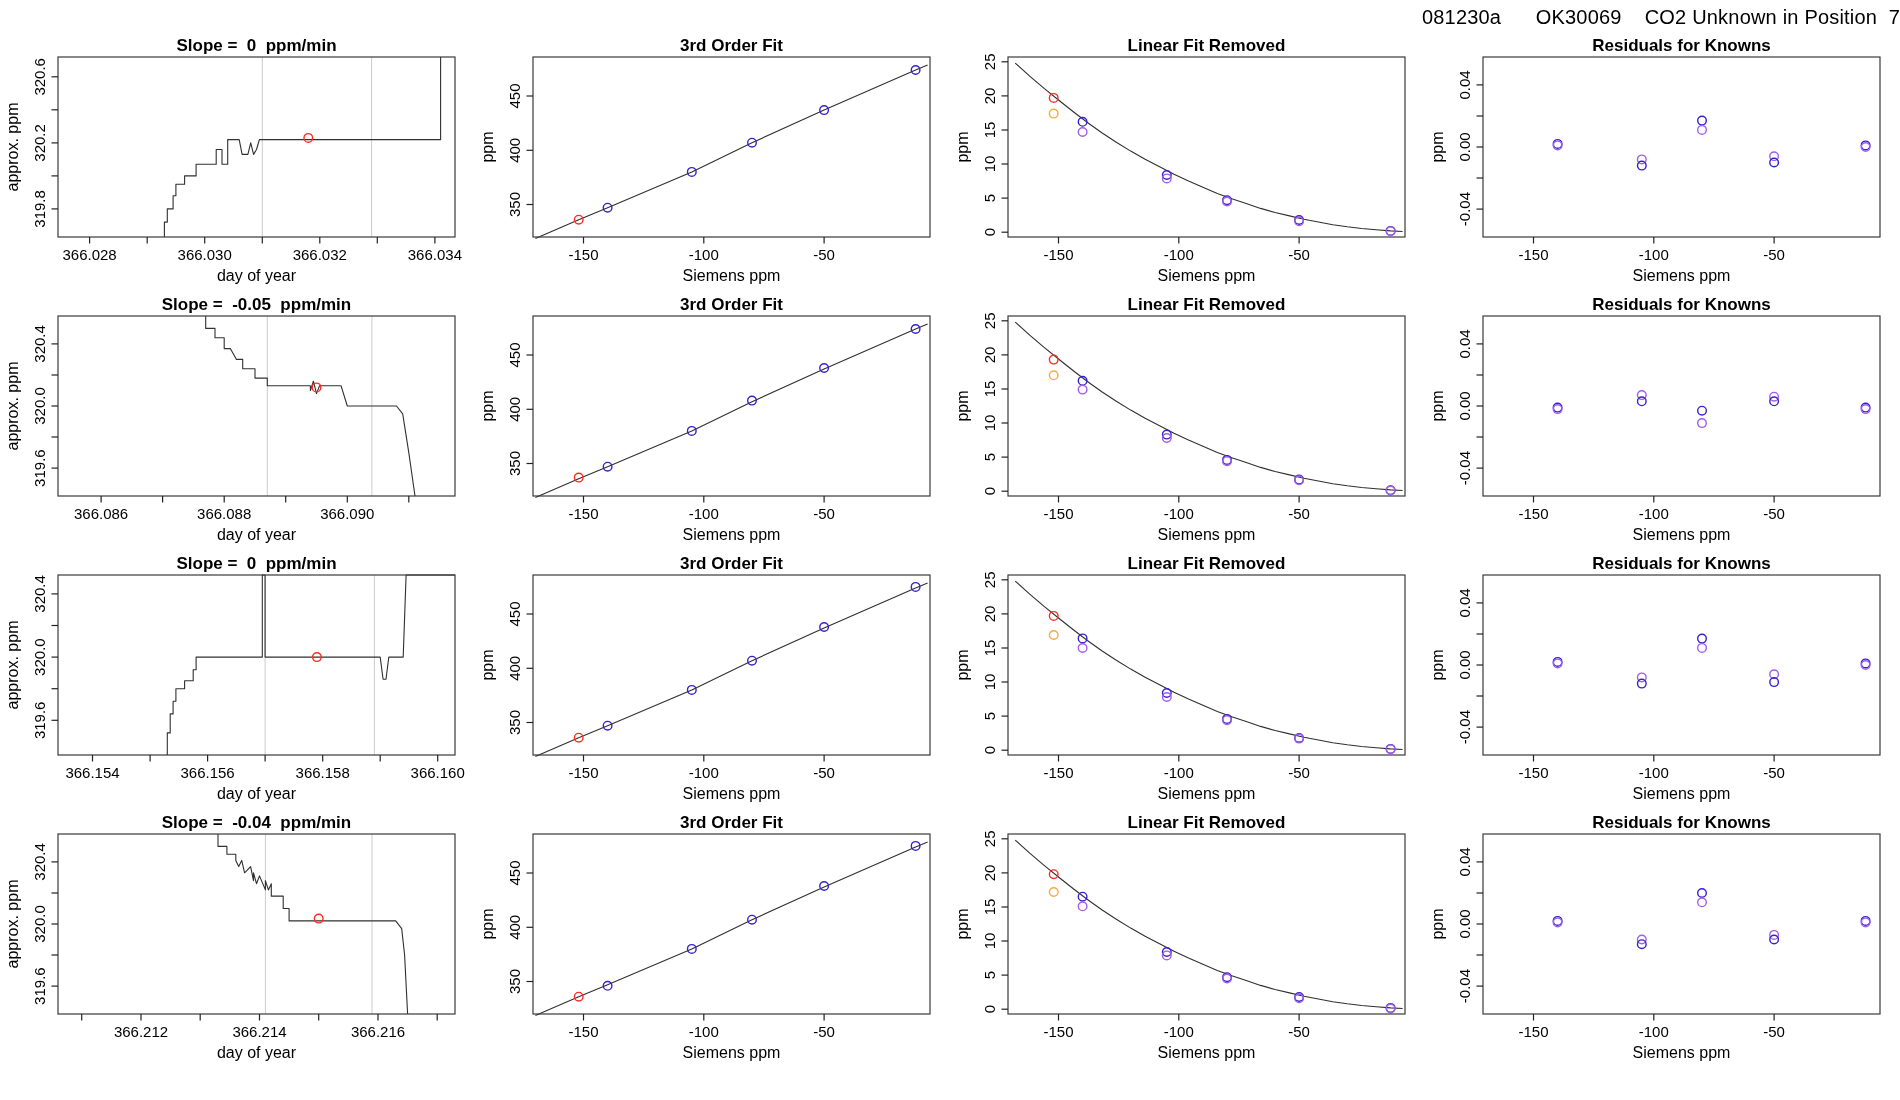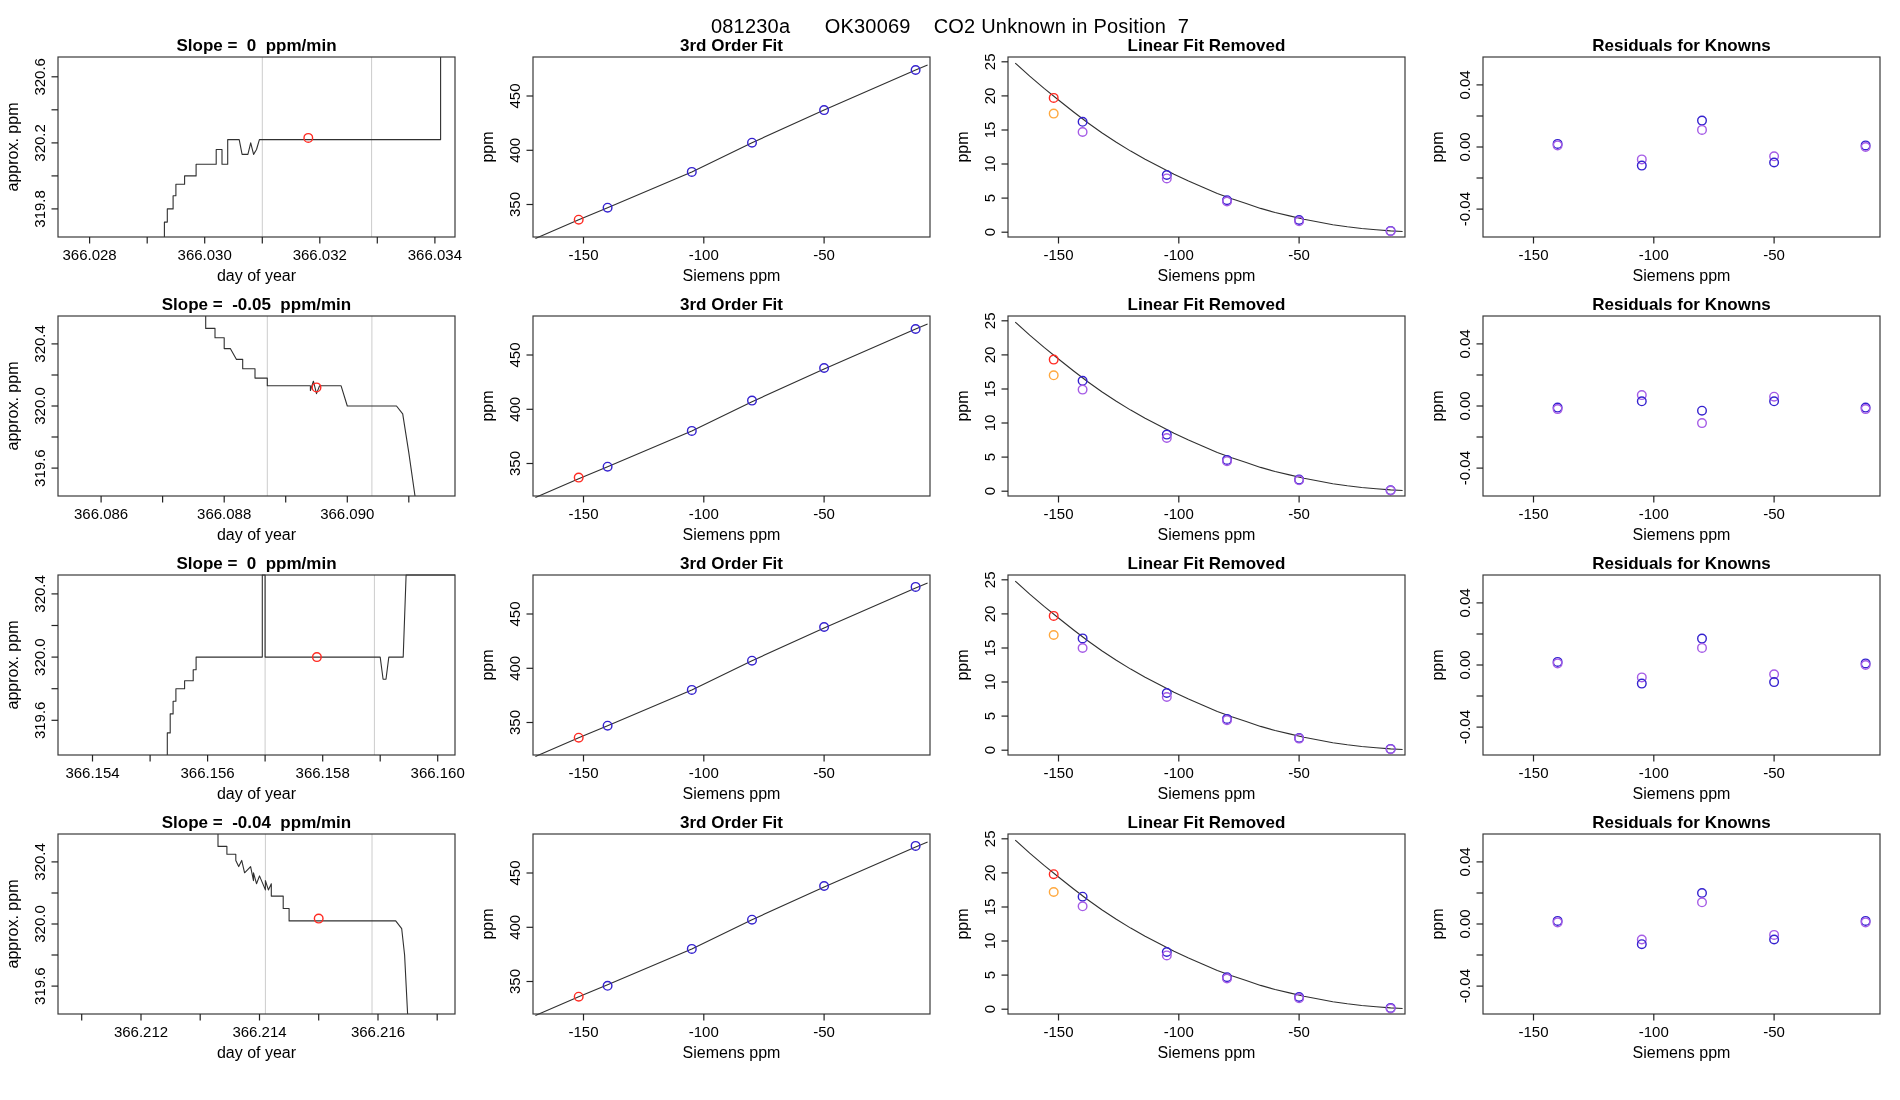--- a/index.html
+++ b/index.html
@@ -1,18 +1,18 @@
 <!DOCTYPE html>
 <html><head>
 <meta charset="utf-8">
 <style>
   html,body{margin:0;padding:0;background:#ffffff;}
   body{font-family:"Liberation Sans", sans-serif;color:#000;}
   .page{position:relative;width:1900px;height:1100px;background:#fff;overflow:hidden;}
-  .main-title{position:absolute;top:15px;left:0;width:100%;text-align:center;
+  .main-title{position:absolute;top:6px;left:0;width:100%;text-align:right;
               font-size:20px;letter-spacing:.2px;white-space:pre;}
   #plot-grid{position:absolute;top:0;left:0;width:1900px;height:1100px;}
   figure.cell{position:absolute;margin:0;padding:0;width:475px;height:259px;}
   svg text{white-space:pre;fill:#000;}
 </style>
 </head>
 <body>
 
 <div class="page">
   <div class="main-title">081230a      OK30069    CO2 Unknown in Position  7</div>

